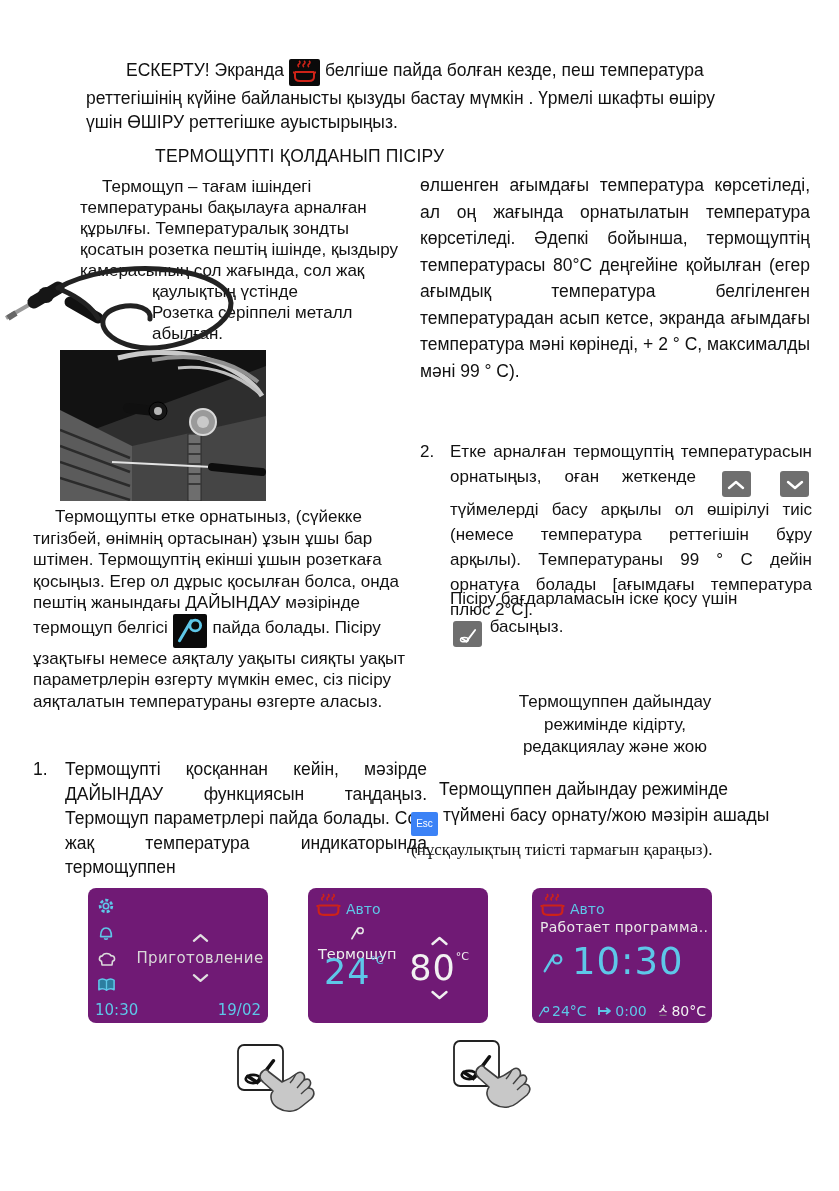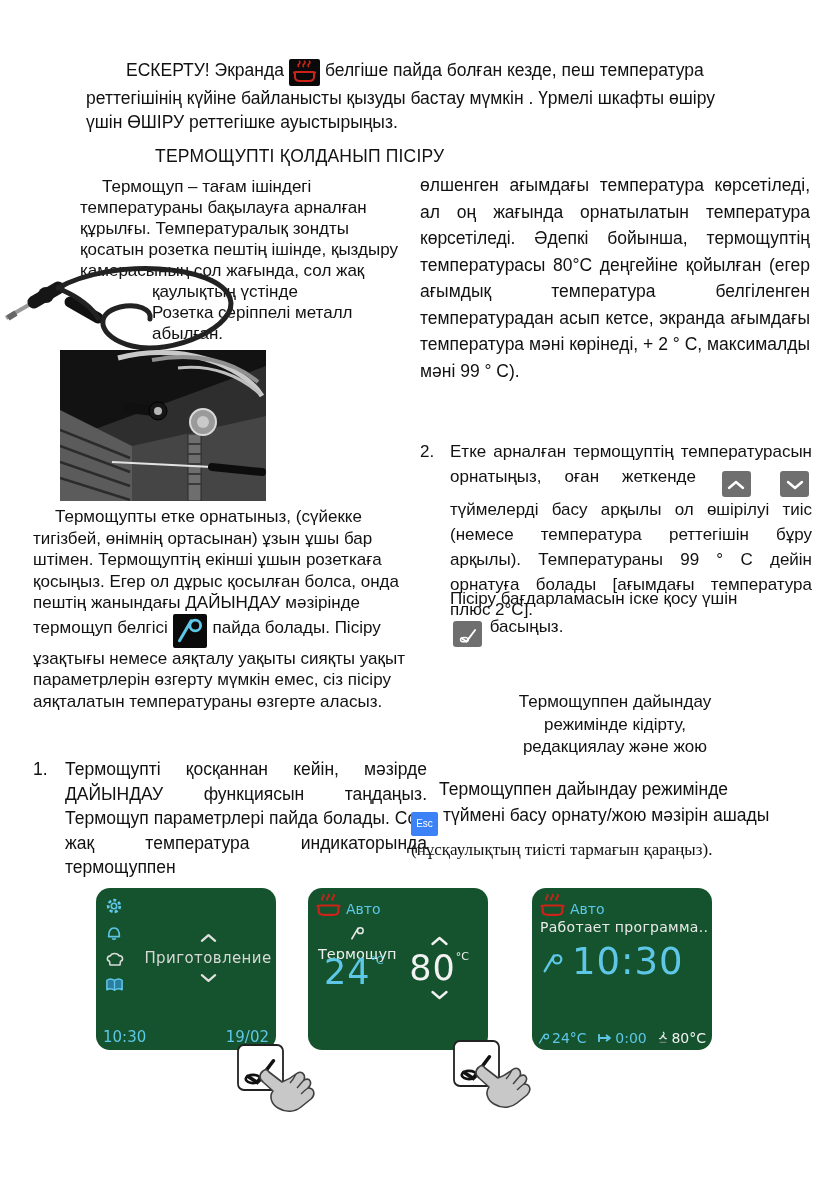--- a/index.html
+++ b/index.html
@@ -41,24 +41,24 @@
   .rstart{left:450px;top:586px;width:358px;font-size:17px;line-height:25px;text-align:justify;}
   .rstart .row2{margin-top:3px;text-align:left;}
 
   .rsub{left:420px;top:691px;width:390px;font-size:17px;line-height:22.5px;text-align:center;}
 
   .rclose{left:411px;top:776px;width:394px;font-size:17.5px;line-height:26px;}
   .rclose .ind{display:inline-block;width:28px;}
   .serif{font-family:"Liberation Serif",serif;font-size:17px;}
 
   
-  .panel{background:#14532d;border-radius:14px;width:180px;height:162px;top:888px;color:#e6e6e6;
+  .panel{background:#701a75;border-radius:8px;width:180px;height:135px;top:888px;color:#e6e6e6;
          font-family:"DejaVu Sans",sans-serif;}
   .cyan{color:#5ec7e8;}
-  .p1{left:96px;} .p2{left:308px;} .p3{left:532px;}
+  .p1{left:88px;} .p2{left:308px;} .p3{left:532px;}
 
   .p1-icons{position:absolute;left:9px;top:9px;display:flex;flex-direction:column;gap:9px;}
   .p1-center{position:absolute;left:48px;top:28px;width:128px;height:84px;display:flex;flex-direction:column;
              align-items:center;justify-content:center;gap:6px;}
   .p1-label{font-size:15px;color:#d8d8d8;letter-spacing:.4px;}
   .p1-time{position:absolute;left:7px;bottom:4px;font-size:15px;}
   .p1-date{position:absolute;right:7px;bottom:4px;font-size:15px;}
 
   .p-header{position:absolute;left:6px;top:4px;display:flex;align-items:flex-end;gap:3px;}
   .p-header .mode{font-size:14px;padding-bottom:1px;}

